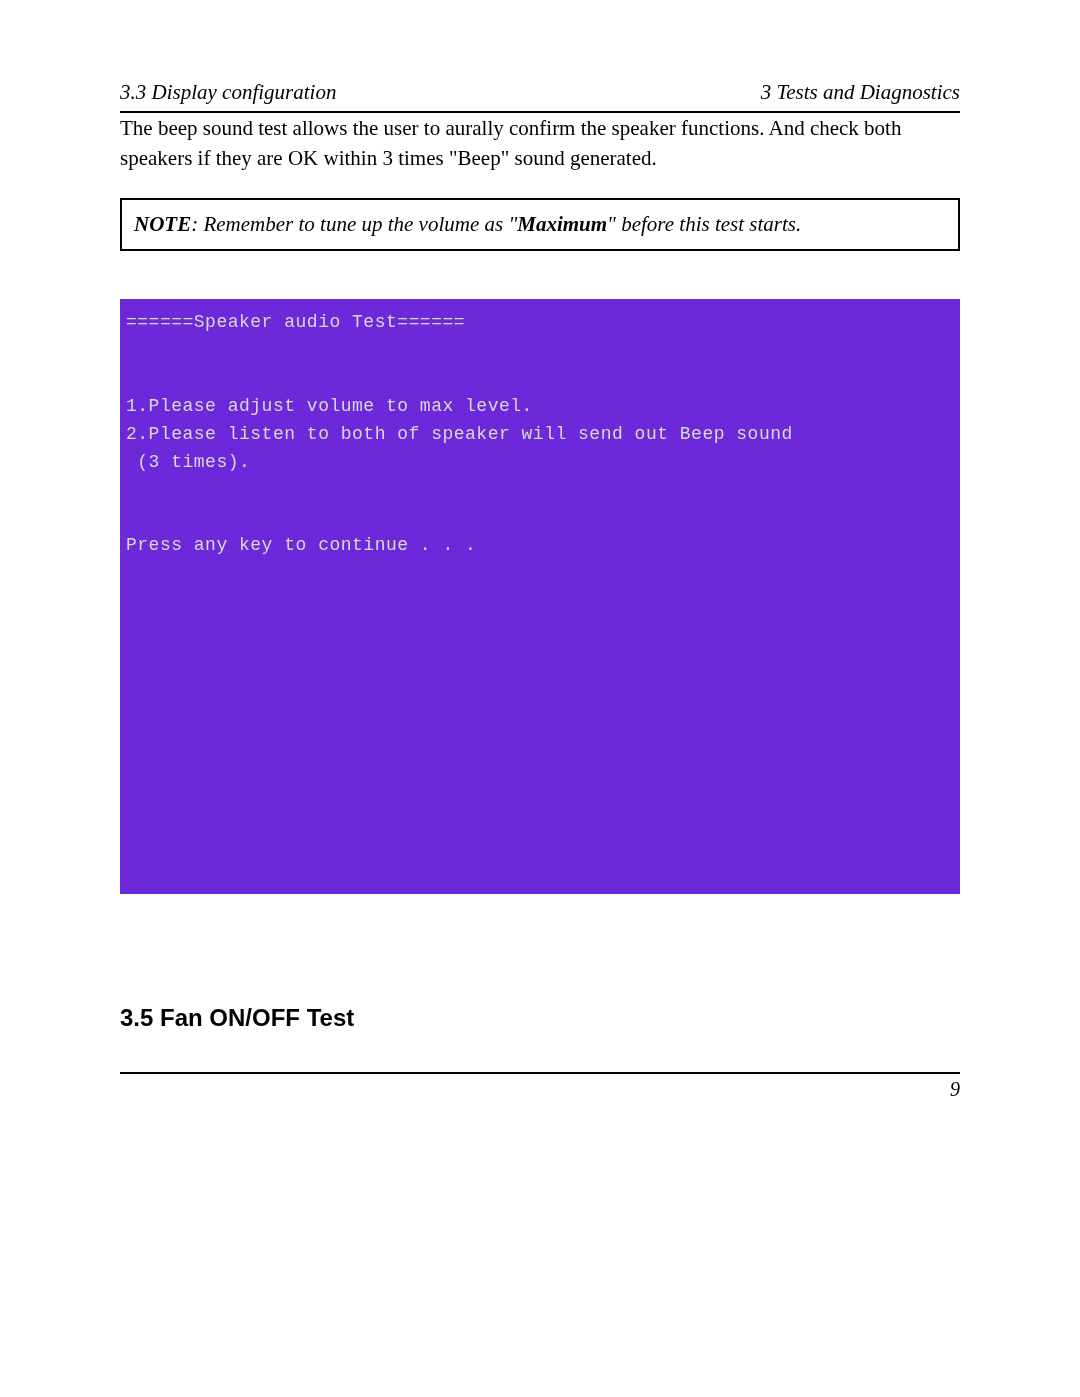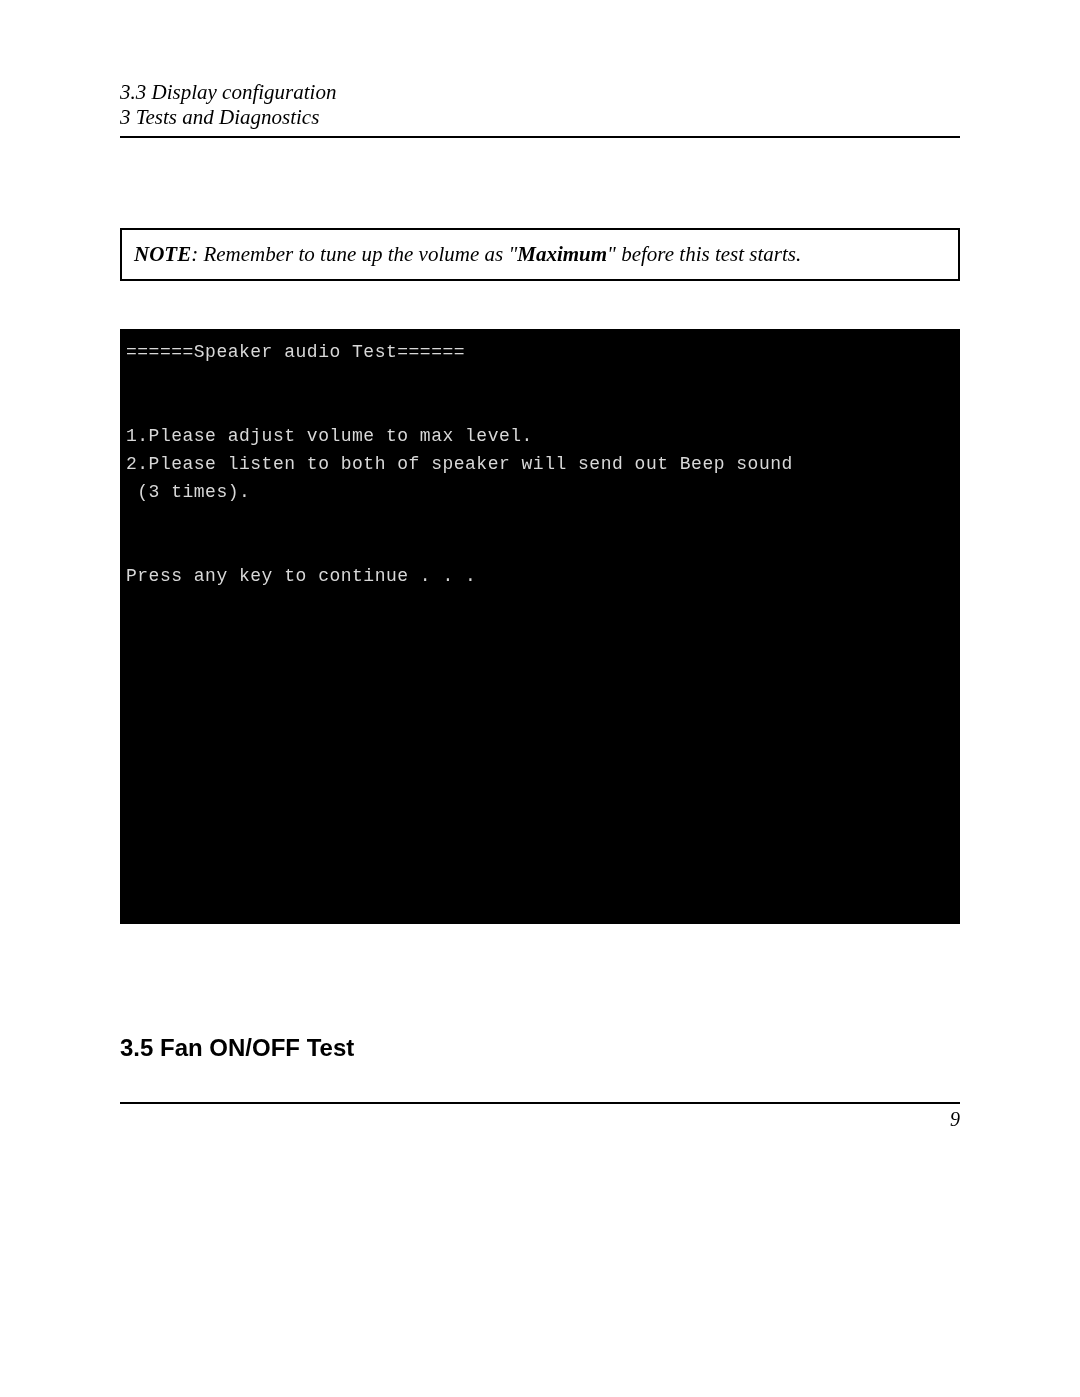--- a/index.html
+++ b/index.html
@@ -14,22 +14,20 @@
   .page {
     padding: 80px 120px 60px 120px;
   }
   .header-row {
     display: flex;
     justify-content: space-between;
     font-style: italic;
     font-size: 21px;
     padding-bottom: 6px;
     border-bottom: 2px solid #000;
-    margin-bottom: 90px;
-    flex-direction: column;
   }
   .section-heading {
     font-family: Arial, Helvetica, sans-serif;
     font-weight: bold;
     font-size: 24px;
     margin-bottom: 24px;
   }
   .body-para {
     font-size: 21px;
     line-height: 1.45;
@@ -39,21 +37,21 @@
     border: 2.5px solid #000;
     padding: 10px 12px;
     font-size: 21px;
     font-style: italic;
     margin-bottom: 48px;
     line-height: 1.4;
   }
   .note-box .note-label { font-weight: bold; }
   .note-box .max-label { font-weight: bold; }
   .terminal {
-    background: #000000;
+    background: #6d28d9;
     color: #d8d8d8;
     font-family: "Courier New", monospace;
     font-size: 18px;
     line-height: 1.55;
     padding: 10px 6px 10px 6px;
     white-space: pre;
     min-height: 595px;
     margin-bottom: 110px;
     letter-spacing: 0.5px;
   }
@@ -70,20 +68,21 @@
 <body>
 
 <div class="page">
 
   <div class="header-row">
     <span>3.3 Display configuration</span>
     <span>3 Tests and Diagnostics</span>
   </div>
 
 
+  <p class="body-para">The beep sound test allows the user to aurally confirm the speaker functions. And check both speakers if they are OK within 3 times "Beep" sound generated.</p>
 
   <div class="note-box">
     <span class="note-label">NOTE</span><span>:  Remember to tune up the volume as "</span><span class="max-label">Maximum</span><span>" before this test starts.</span>
   </div>
 
 
   <div class="terminal"><span>======Speaker audio Test======</span>
 <span></span>
 <span></span>
 <span>1.Please adjust volume to max level.</span>

